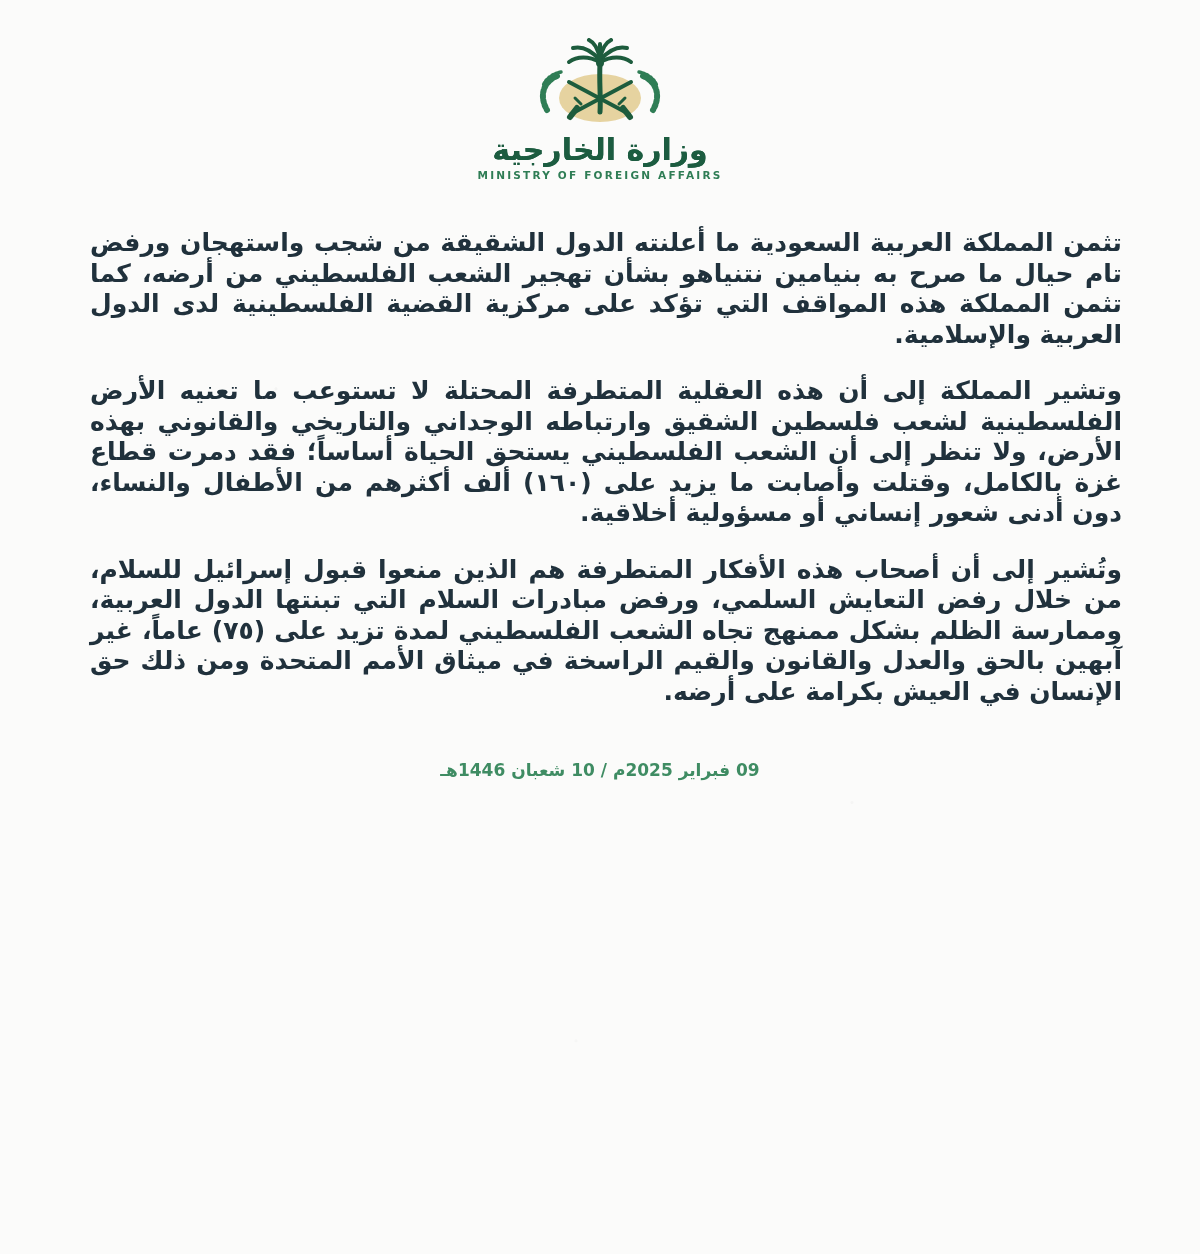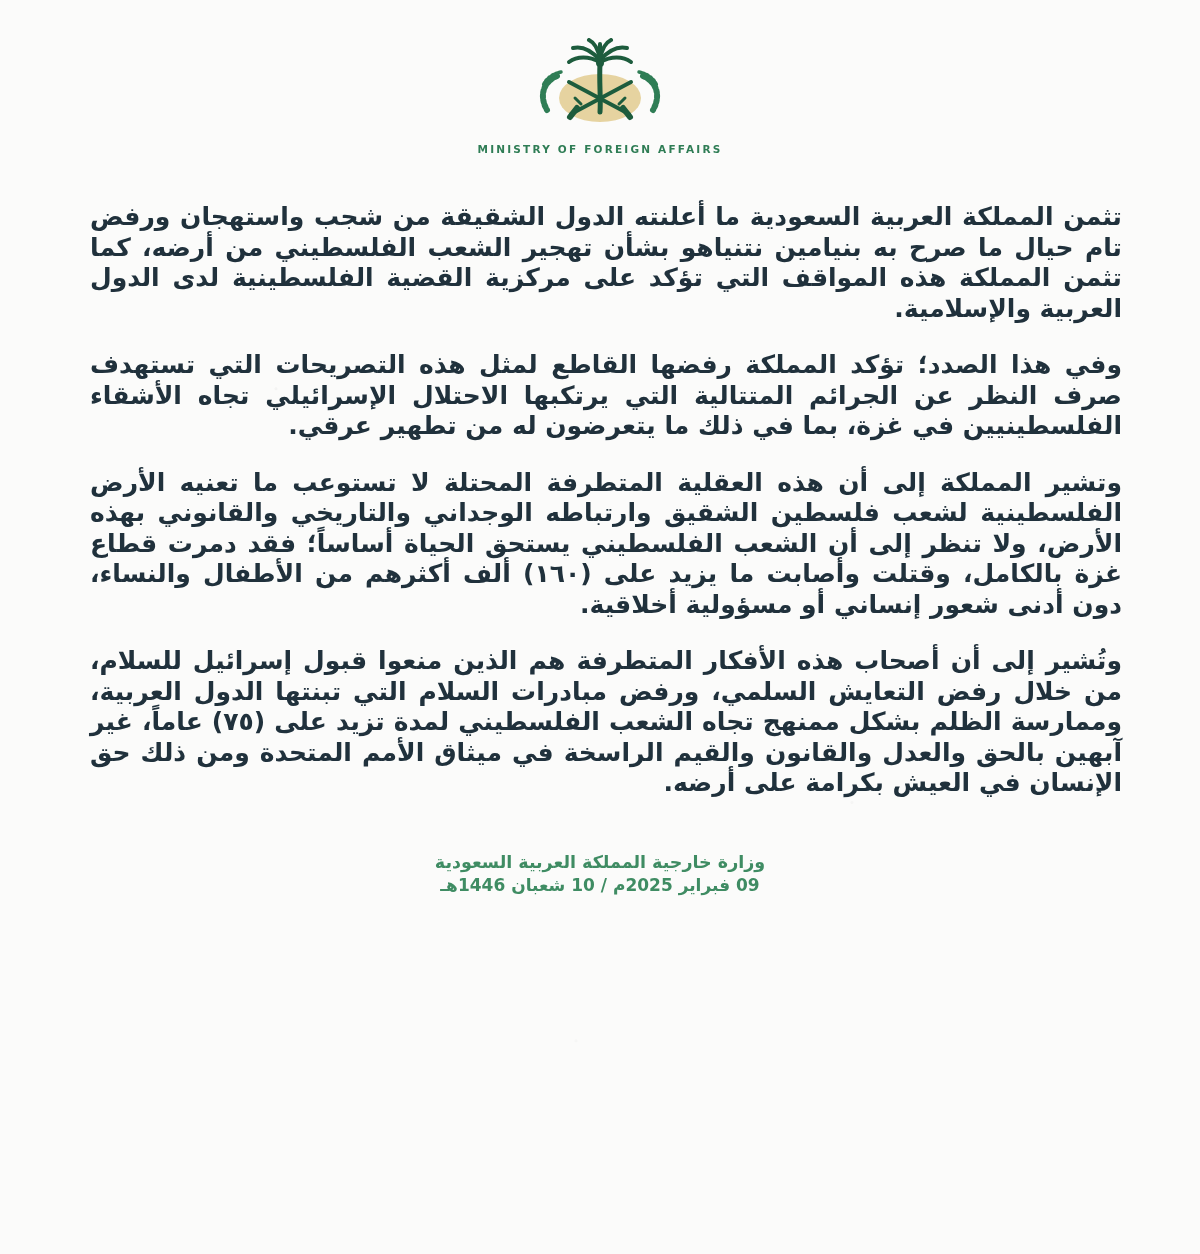--- a/index.html
+++ b/index.html
@@ -35,21 +35,21 @@
   .ministry-name-ar {
     margin-top: 0px;
     font-size: 30px;
     font-weight: 700;
     color: #1c5c40;
     letter-spacing: 1px;
     line-height: 32px;
     text-shadow: 0 0 0.6px #1c5c40;
   }
   .ministry-name-en {
-    margin-top: 9px;
+    margin-top: 3px;
     font-size: 10.5px;
     font-weight: 700;
     color: #2f7d55;
     letter-spacing: 2.2px;
     line-height: 13px;
   }
   
   .statement {
     direction: rtl;
     margin: 46px 78px 0 78px;
@@ -117,28 +117,27 @@
           <path d="M69 24 C 80 18, 92 18, 100 24"></path>
           <path d="M69 22 C 60 12, 50 8, 42 10"></path>
           <path d="M69 22 C 78 12, 88 8, 96 10"></path>
           <path d="M69 20 C 66 10, 64 5, 58 2"></path>
           <path d="M69 20 C 72 10, 74 5, 80 2"></path>
           <path d="M69 20 L 69 6"></path>
         </g>
         <circle cx="69" cy="25" r="4" fill="#1d5c3d"></circle>
       </svg>
     </div>
+    <div class="ministry-name-ar">وزارة الخارجية</div>
     <div class="ministry-name-en">MINISTRY OF FOREIGN AFFAIRS</div>
   </div>
 
   <div class="statement">
     <p>تثمن المملكة العربية السعودية ما أعلنته الدول الشقيقة من شجب واستهجان ورفض تام حيال ما صرح به بنيامين نتنياهو بشأن تهجير الشعب الفلسطيني من أرضه، كما تثمن المملكة هذه المواقف التي تؤكد على مركزية القضية الفلسطينية لدى الدول العربية والإسلامية.</p>
-    <p>وفي هذا الصدد؛ تؤكد المملكة رفضها القاطع لمثل هذه التصريحات التي تستهدف صرف النظر عن الجرائم المتتالية التي يرتكبها الاحتلال الإسرائيلي تجاه الأشقاء الفلسطينيين في غزة، بما في ذلك ما يتعرضون له من تطهير عرقي.</p>
     <p>وتشير المملكة إلى أن هذه العقلية المتطرفة المحتلة لا تستوعب ما تعنيه الأرض الفلسطينية لشعب فلسطين الشقيق وارتباطه الوجداني والتاريخي والقانوني بهذه الأرض، ولا تنظر إلى أن الشعب الفلسطيني يستحق الحياة أساساً؛ فقد دمرت قطاع غزة بالكامل، وقتلت وأصابت ما يزيد على (١٦٠) ألف أكثرهم من الأطفال والنساء، دون أدنى شعور إنساني أو مسؤولية أخلاقية.</p>
     <p>وتُشير إلى أن أصحاب هذه الأفكار المتطرفة هم الذين منعوا قبول إسرائيل للسلام، من خلال رفض التعايش السلمي، ورفض مبادرات السلام التي تبنتها الدول العربية، وممارسة الظلم بشكل ممنهج تجاه الشعب الفلسطيني لمدة تزيد على (٧٥) عاماً، غير آبهين بالحق والعدل والقانون والقيم الراسخة في ميثاق الأمم المتحدة ومن ذلك حق الإنسان في العيش بكرامة على أرضه.</p>
   </div>
 
   <div class="footer">
-    <div class="ministry-line">وزارة خارجية المملكة العربية السعودية</div>
     <div class="date-line">09 فبراير 2025م / 10 شعبان 1446هـ</div>
   </div>
 
 </div>
 
 </body></html>

